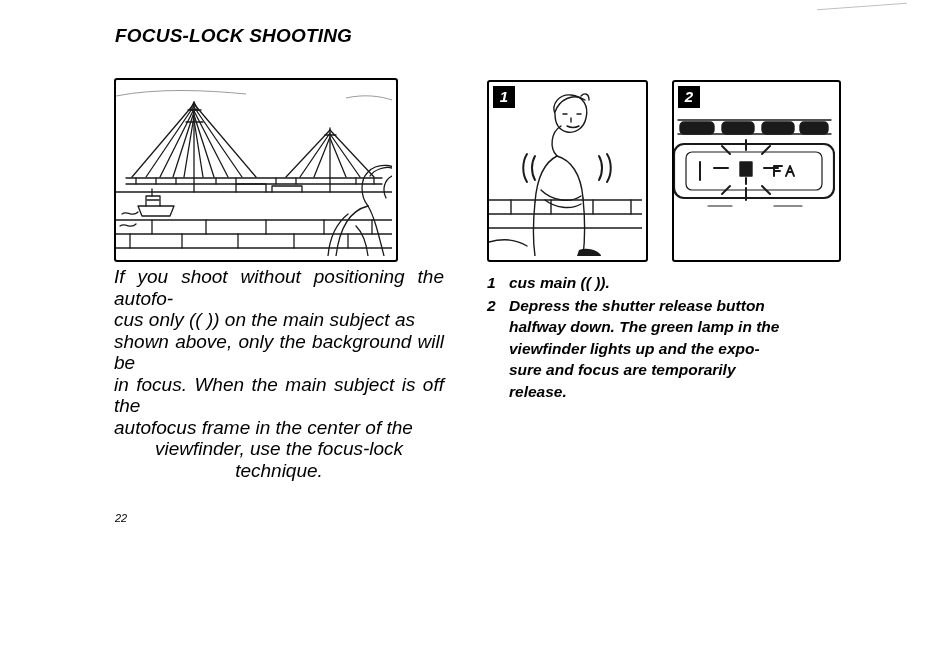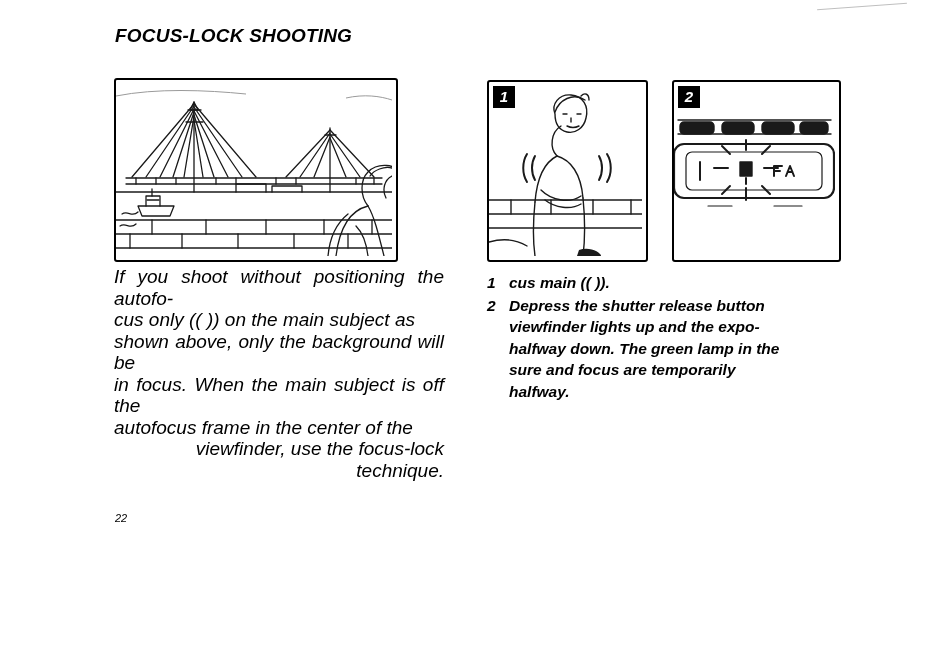--- a/index.html
+++ b/index.html
@@ -71,21 +71,21 @@
   .col-left {
     position: absolute;
     left: 114px;
     top: 266px;
     width: 330px;
     font-size: 19px;
     line-height: 21.5px;
     text-align: justify;
   }
   .col-left .ln { display: block; }
-  .col-left .ln.lastline { text-align: right; }
+  .col-left .ln.lastline { text-align: center; }
 
   .col-right {
     position: absolute;
     left: 487px;
     top: 272px;
     width: 350px;
     font-size: 15.5px;
     font-weight: bold;
     line-height: 21.5px;
   }
@@ -282,22 +282,22 @@
   </div>
 
   <div class="col-right">
     <div class="step">
       <span class="num">1</span>
       <span class="ln lastline">cus main (( )).</span>
     </div>
     <div class="step">
       <span class="num">2</span>
       <span class="ln">Depress the shutter release button</span>
+      <span class="ln">halfway down. The green lamp in the</span>
       <span class="ln">viewfinder lights up and the expo-</span>
-      <span class="ln">halfway down. The green lamp in the</span>
       <span class="ln">sure and focus are temporarily</span>
-      <span class="ln lastline">halfway.</span>
+      <span class="ln lastline">release.</span>
     </div>
   </div>
 
   <div class="pagenum">22</div>
 
 </div>
 
 </body></html>

